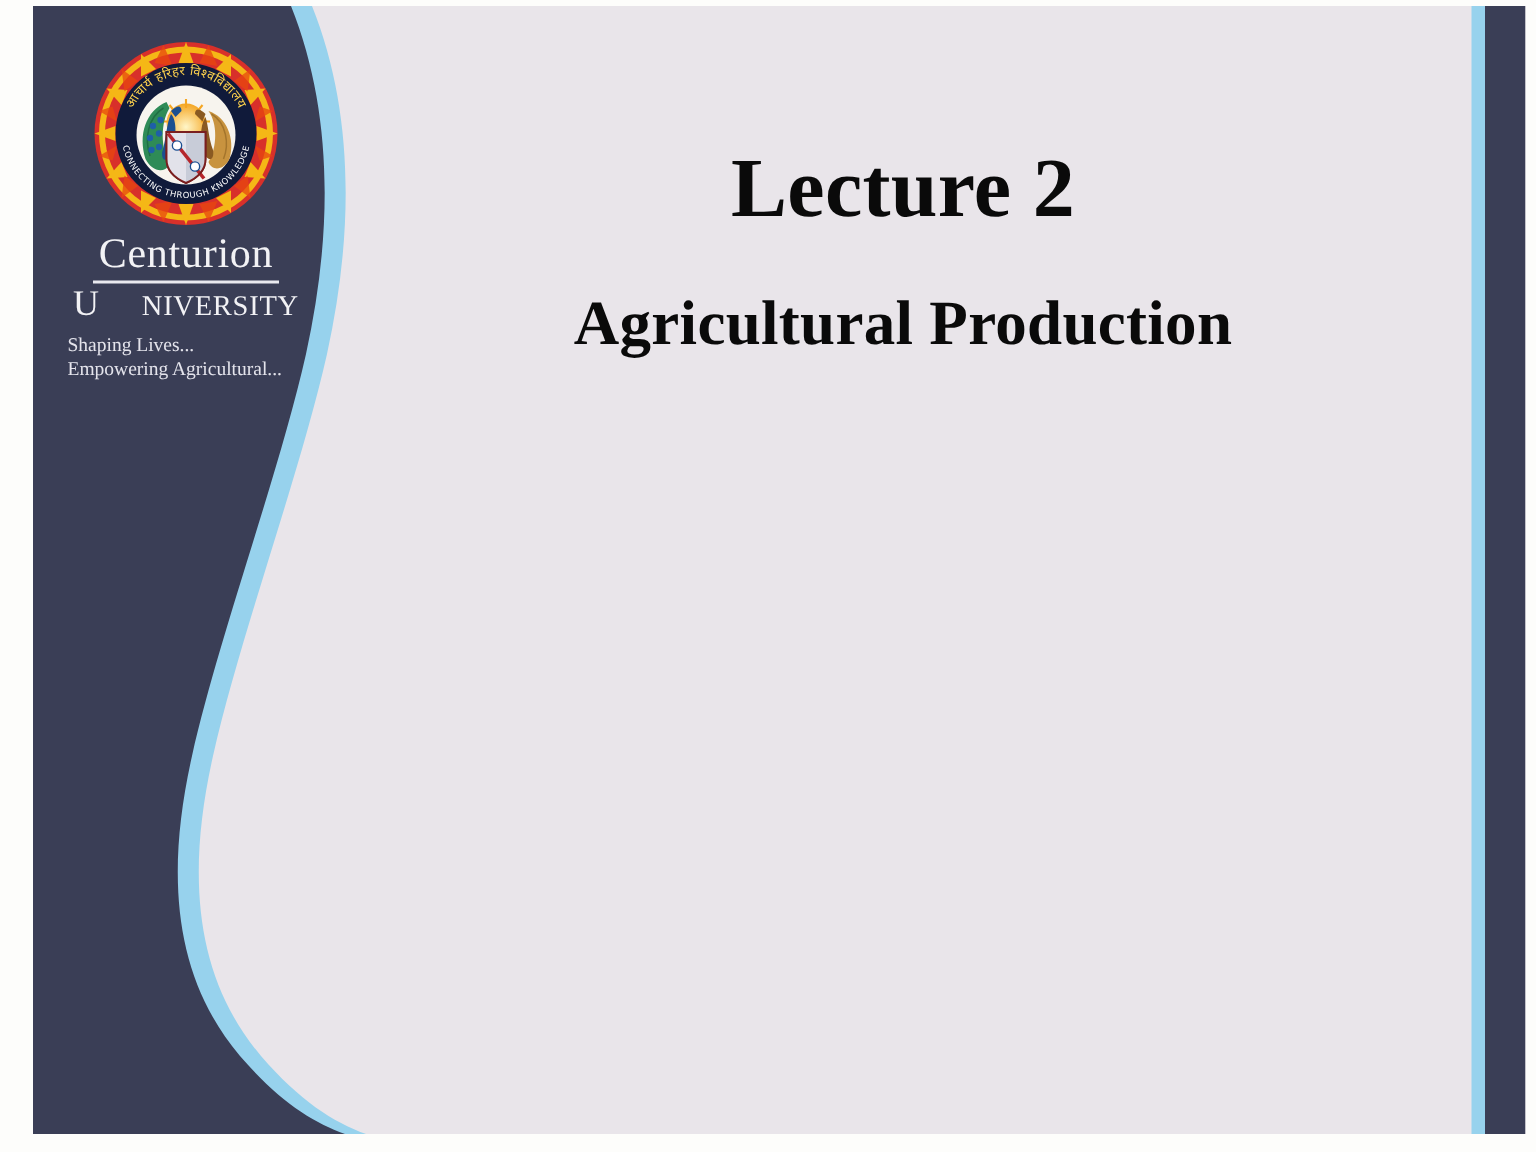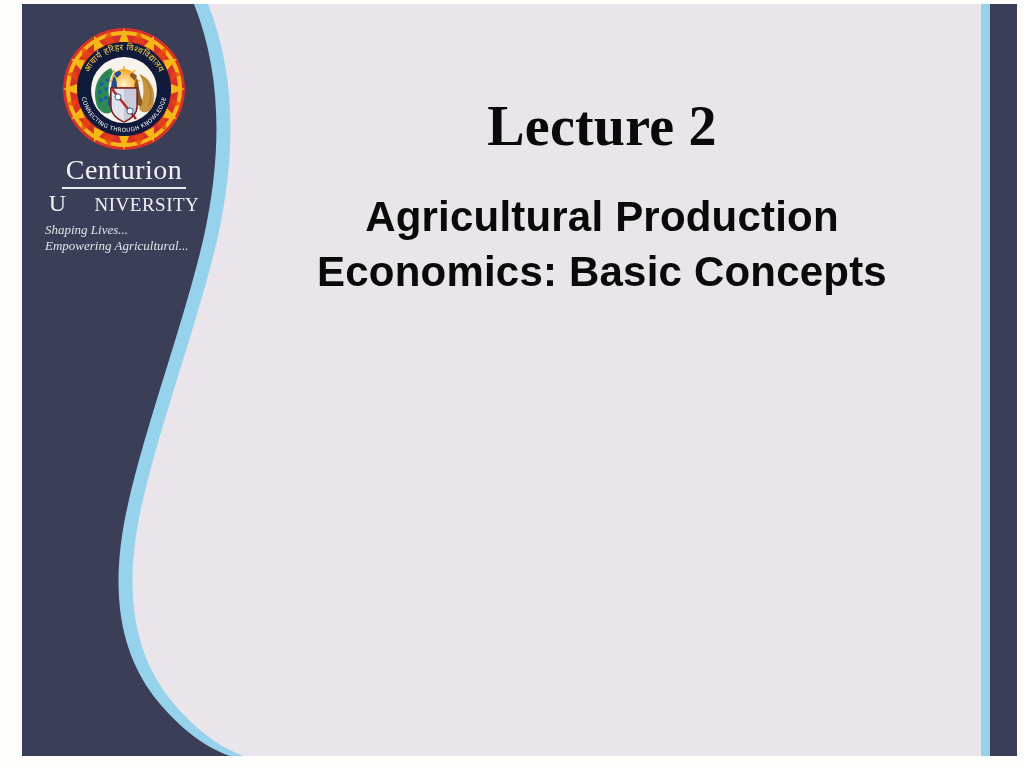--- a/index.html
+++ b/index.html
@@ -101,21 +101,20 @@
     font-weight: 400;
   }
   .brand-university .small-caps {
     font-size: 19px;
     margin-left: 28px;
   }
   .tagline {
     margin-top: 5px;
     color: #e4e4ec;
     font-family: "Liberation Serif", serif;
-    font-style: italic;
     font-size: 13px;
     line-height: 16px;
     text-align: left;
     padding-left: 5px;
   }
 
   
   .title-area {
     position: absolute;
     left: 230px;
@@ -126,21 +125,21 @@
   .lecture-line {
     font-family: "Liberation Serif", serif;
     font-weight: bold;
     font-size: 56px;
     line-height: 52px;
     color: #0a0a0a;
     letter-spacing: 0.2px;
   }
   .subject-title {
     margin-top: 37px;
-    font-family: Liberation Sans, sans-serif;
+    font-family: Liberation Serif, serif;
     font-weight: bold;
     font-size: 42px;
     line-height: 55px;
     color: #0a0a0a;
     letter-spacing: 0.2px;
   }
 </style>
 </head>
 <body>
 
@@ -277,21 +276,20 @@
       <div class="tagline">
         <div>Shaping Lives...</div>
         <div>Empowering Agricultural...</div>
       </div>
     </div>
 
     <div class="title-area">
       <div class="lecture-line">Lecture 2</div>
       <div class="subject-title">
         <div>Agricultural Production</div>
-        <div>Economics: Basic Concepts</div>
       </div>
     </div>
 
     <div class="right-blue-stripe"></div>
     <div class="right-navy-bar"></div>
 
   </div>
 </div>
 
 </body></html>

